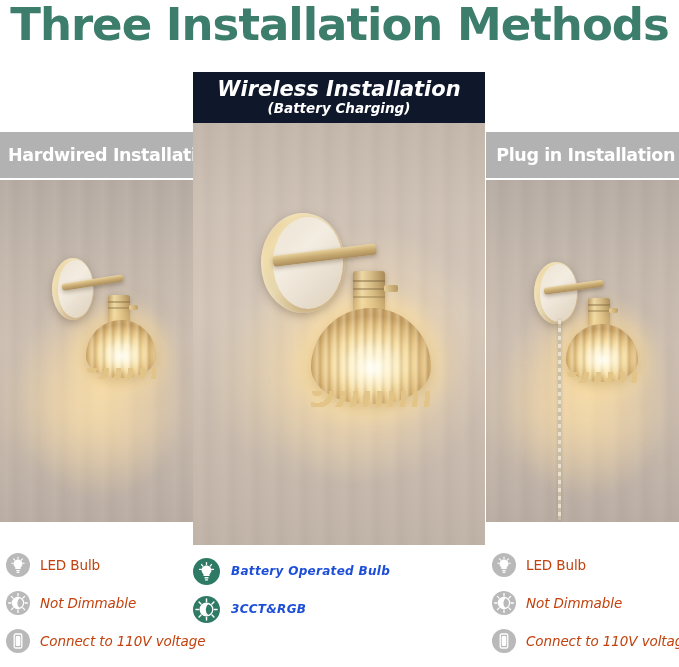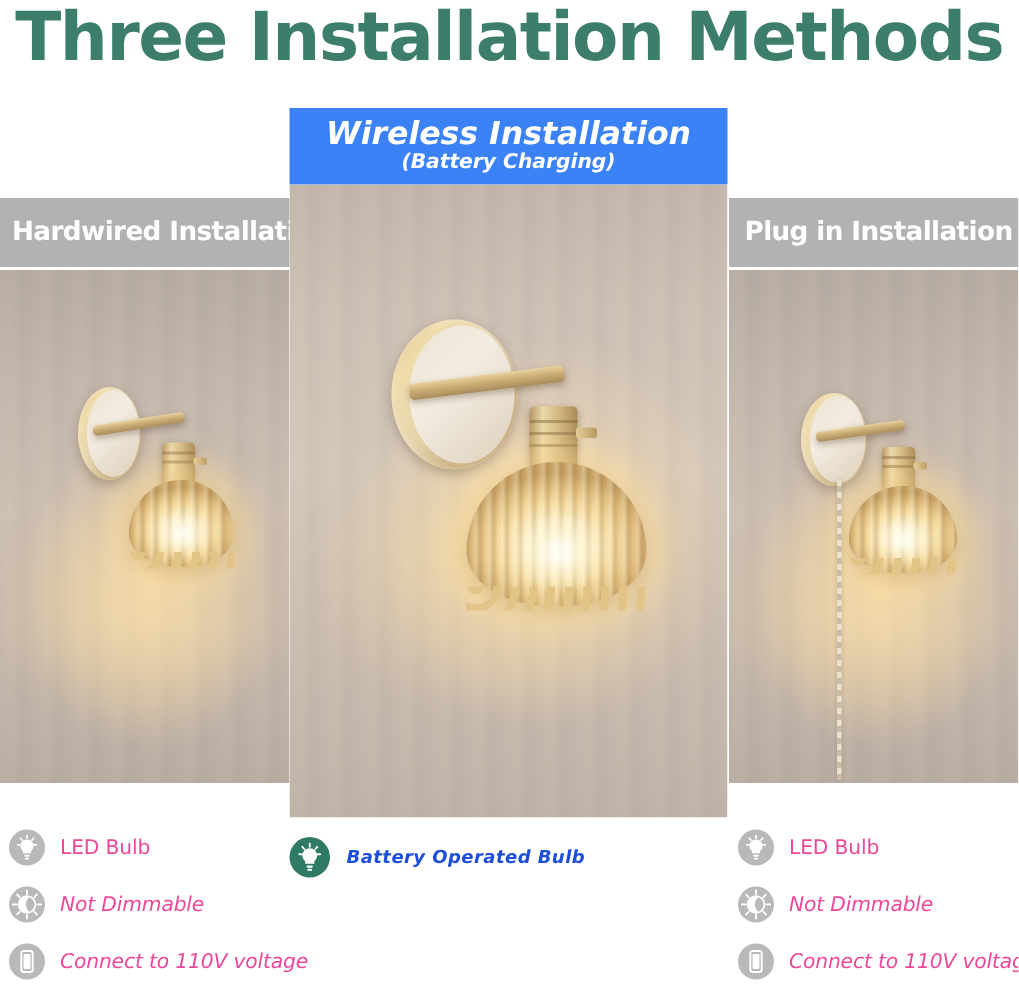--- a/index.html
+++ b/index.html
@@ -20,21 +20,21 @@
     font-weight:bold;
     letter-spacing:-1px;
     color:#3d7d6b;
     font-family:"DejaVu Sans", sans-serif;
     white-space:nowrap;
   }
 
   
   .green-banner{
     position:absolute;left:193px;top:72px;width:292px;height:51px;
-    background:#3b82f6;
+    background:#0f172a;
     box-sizing:border-box;
     display:flex;flex-direction:column;
     align-items:center;justify-content:center;
     line-height:1;
   }
   .green-banner .gb-main{
     color:#ffffff;font-style:italic;font-weight:bold;
     font-size:21px;letter-spacing:0px;
     font-family:"DejaVu Sans", sans-serif;
     white-space:nowrap;
@@ -178,21 +178,21 @@
   .ficon{
     width:24px;height:24px;border-radius:50%;flex:0 0 auto;
     position:relative;margin-right:10px;
   }
   .features.center .ficon{width:27px;height:27px;margin-right:11px;}
   .ficon.gray{background:#b9b9b9;}
   .ficon.green{background:#2f7a64;}
   .ficon svg{position:absolute;left:0;top:0;width:100%;height:100%;}
 
   .flabel{
-    font-size:13.5px;color:#ec4899;font-style:italic;
+    font-size:13.5px;color:#c2410c;font-style:italic;
     font-family:"DejaVu Sans", sans-serif;
     white-space:nowrap;letter-spacing:-0.1px;
   }
   .flabel.upright{font-style:normal;}
   .features.center .flabel{
     font-size:12px;font-weight:bold;
     color:#1d4ed8;
     letter-spacing:0.3px;
     -webkit-text-stroke:0.7px #ffffff;
     paint-order:stroke fill;
@@ -352,60 +352,79 @@
             <line x1="18.2" y1="10.2" x2="16.6" y2="10.2"></line>
           </g>
           <path d="M12 6.6c-2.5 0-4.4 1.9-4.4 4.3 0 1.7 1.0 2.7 1.7 3.5v1.5h5.4v-1.5c0.7-0.8 1.7-1.8 1.7-3.5 0-2.4-1.9-4.3-4.4-4.3z" fill="#ffffff"></path>
           <rect x="10.2" y="16.9" width="3.6" height="1.3" rx="0.5" fill="#ffffff"></rect>
           <rect x="10.6" y="18.8" width="2.8" height="1.2" rx="0.5" fill="#ffffff"></rect>
         </svg>
       </span>
       <span class="flabel">Battery Operated Bulb</span>
     </div>
 
-
-  </div>
-
-  <div class="features right">
-
-    <div class="frow">
-      <span class="ficon gray">
-        <svg viewBox="0 0 24 24">
-          <g stroke="#ffffff" stroke-width="1.1" stroke-linecap="round">
-            <line x1="12" y1="4.0" x2="12" y2="5.8"></line>
-            <line x1="7.6" y1="5.8" x2="8.7" y2="7.1"></line>
-            <line x1="16.4" y1="5.8" x2="15.3" y2="7.1"></line>
-            <line x1="5.8" y1="10.2" x2="7.4" y2="10.2"></line>
-            <line x1="18.2" y1="10.2" x2="16.6" y2="10.2"></line>
-          </g>
-          <path d="M12 6.6c-2.5 0-4.4 1.9-4.4 4.3 0 1.7 1.0 2.7 1.7 3.5v1.5h5.4v-1.5c0.7-0.8 1.7-1.8 1.7-3.5 0-2.4-1.9-4.3-4.4-4.3z" fill="#ffffff"></path>
-          <rect x="10.2" y="16.9" width="3.6" height="1.3" rx="0.5" fill="#ffffff"></rect>
-          <rect x="10.6" y="18.8" width="2.8" height="1.2" rx="0.5" fill="#ffffff"></rect>
-        </svg>
-      </span>
-      <span class="flabel upright">LED Bulb</span>
-    </div>
-
-    <div class="frow">
-      <span class="ficon gray">
+    <div class="frow">
+      <span class="ficon green">
         <svg viewBox="0 0 24 24">
           <g stroke="#ffffff" stroke-width="1.3" stroke-linecap="round">
             <line x1="12" y1="2.6" x2="12" y2="5.0"></line>
             <line x1="12" y1="19.0" x2="12" y2="21.4"></line>
             <line x1="2.6" y1="12" x2="5.0" y2="12"></line>
             <line x1="19.0" y1="12" x2="21.4" y2="12"></line>
             <line x1="5.4" y1="5.4" x2="7.1" y2="7.1"></line>
             <line x1="16.9" y1="16.9" x2="18.6" y2="18.6"></line>
             <line x1="5.4" y1="18.6" x2="7.1" y2="16.9"></line>
             <line x1="16.9" y1="7.1" x2="18.6" y2="5.4"></line>
           </g>
           <circle cx="12" cy="12" r="5.6" fill="none" stroke="#ffffff" stroke-width="1.2"></circle>
           <path d="M13.6 7.2a5.2 5.2 0 1 0 0 9.6 6.2 6.2 0 0 1 0-9.6z" fill="#ffffff"></path>
         </svg>
       </span>
+      <span class="flabel">3CCT&amp;RGB</span>
+    </div>
+
+  </div>
+
+  <div class="features right">
+
+    <div class="frow">
+      <span class="ficon gray">
+        <svg viewBox="0 0 24 24">
+          <g stroke="#ffffff" stroke-width="1.1" stroke-linecap="round">
+            <line x1="12" y1="4.0" x2="12" y2="5.8"></line>
+            <line x1="7.6" y1="5.8" x2="8.7" y2="7.1"></line>
+            <line x1="16.4" y1="5.8" x2="15.3" y2="7.1"></line>
+            <line x1="5.8" y1="10.2" x2="7.4" y2="10.2"></line>
+            <line x1="18.2" y1="10.2" x2="16.6" y2="10.2"></line>
+          </g>
+          <path d="M12 6.6c-2.5 0-4.4 1.9-4.4 4.3 0 1.7 1.0 2.7 1.7 3.5v1.5h5.4v-1.5c0.7-0.8 1.7-1.8 1.7-3.5 0-2.4-1.9-4.3-4.4-4.3z" fill="#ffffff"></path>
+          <rect x="10.2" y="16.9" width="3.6" height="1.3" rx="0.5" fill="#ffffff"></rect>
+          <rect x="10.6" y="18.8" width="2.8" height="1.2" rx="0.5" fill="#ffffff"></rect>
+        </svg>
+      </span>
+      <span class="flabel upright">LED Bulb</span>
+    </div>
+
+    <div class="frow">
+      <span class="ficon gray">
+        <svg viewBox="0 0 24 24">
+          <g stroke="#ffffff" stroke-width="1.3" stroke-linecap="round">
+            <line x1="12" y1="2.6" x2="12" y2="5.0"></line>
+            <line x1="12" y1="19.0" x2="12" y2="21.4"></line>
+            <line x1="2.6" y1="12" x2="5.0" y2="12"></line>
+            <line x1="19.0" y1="12" x2="21.4" y2="12"></line>
+            <line x1="5.4" y1="5.4" x2="7.1" y2="7.1"></line>
+            <line x1="16.9" y1="16.9" x2="18.6" y2="18.6"></line>
+            <line x1="5.4" y1="18.6" x2="7.1" y2="16.9"></line>
+            <line x1="16.9" y1="7.1" x2="18.6" y2="5.4"></line>
+          </g>
+          <circle cx="12" cy="12" r="5.6" fill="none" stroke="#ffffff" stroke-width="1.2"></circle>
+          <path d="M13.6 7.2a5.2 5.2 0 1 0 0 9.6 6.2 6.2 0 0 1 0-9.6z" fill="#ffffff"></path>
+        </svg>
+      </span>
       <span class="flabel">Not Dimmable</span>
     </div>
 
     <div class="frow">
       <span class="ficon gray">
         <svg viewBox="0 0 24 24">
           <rect x="8.2" y="5.0" width="7.6" height="14.0" rx="1.6" fill="none" stroke="#ffffff" stroke-width="1.3"></rect>
           <rect x="9.7" y="7.0" width="4.6" height="10.0" rx="0.9" fill="#ffffff"></rect>
         </svg>
       </span>

